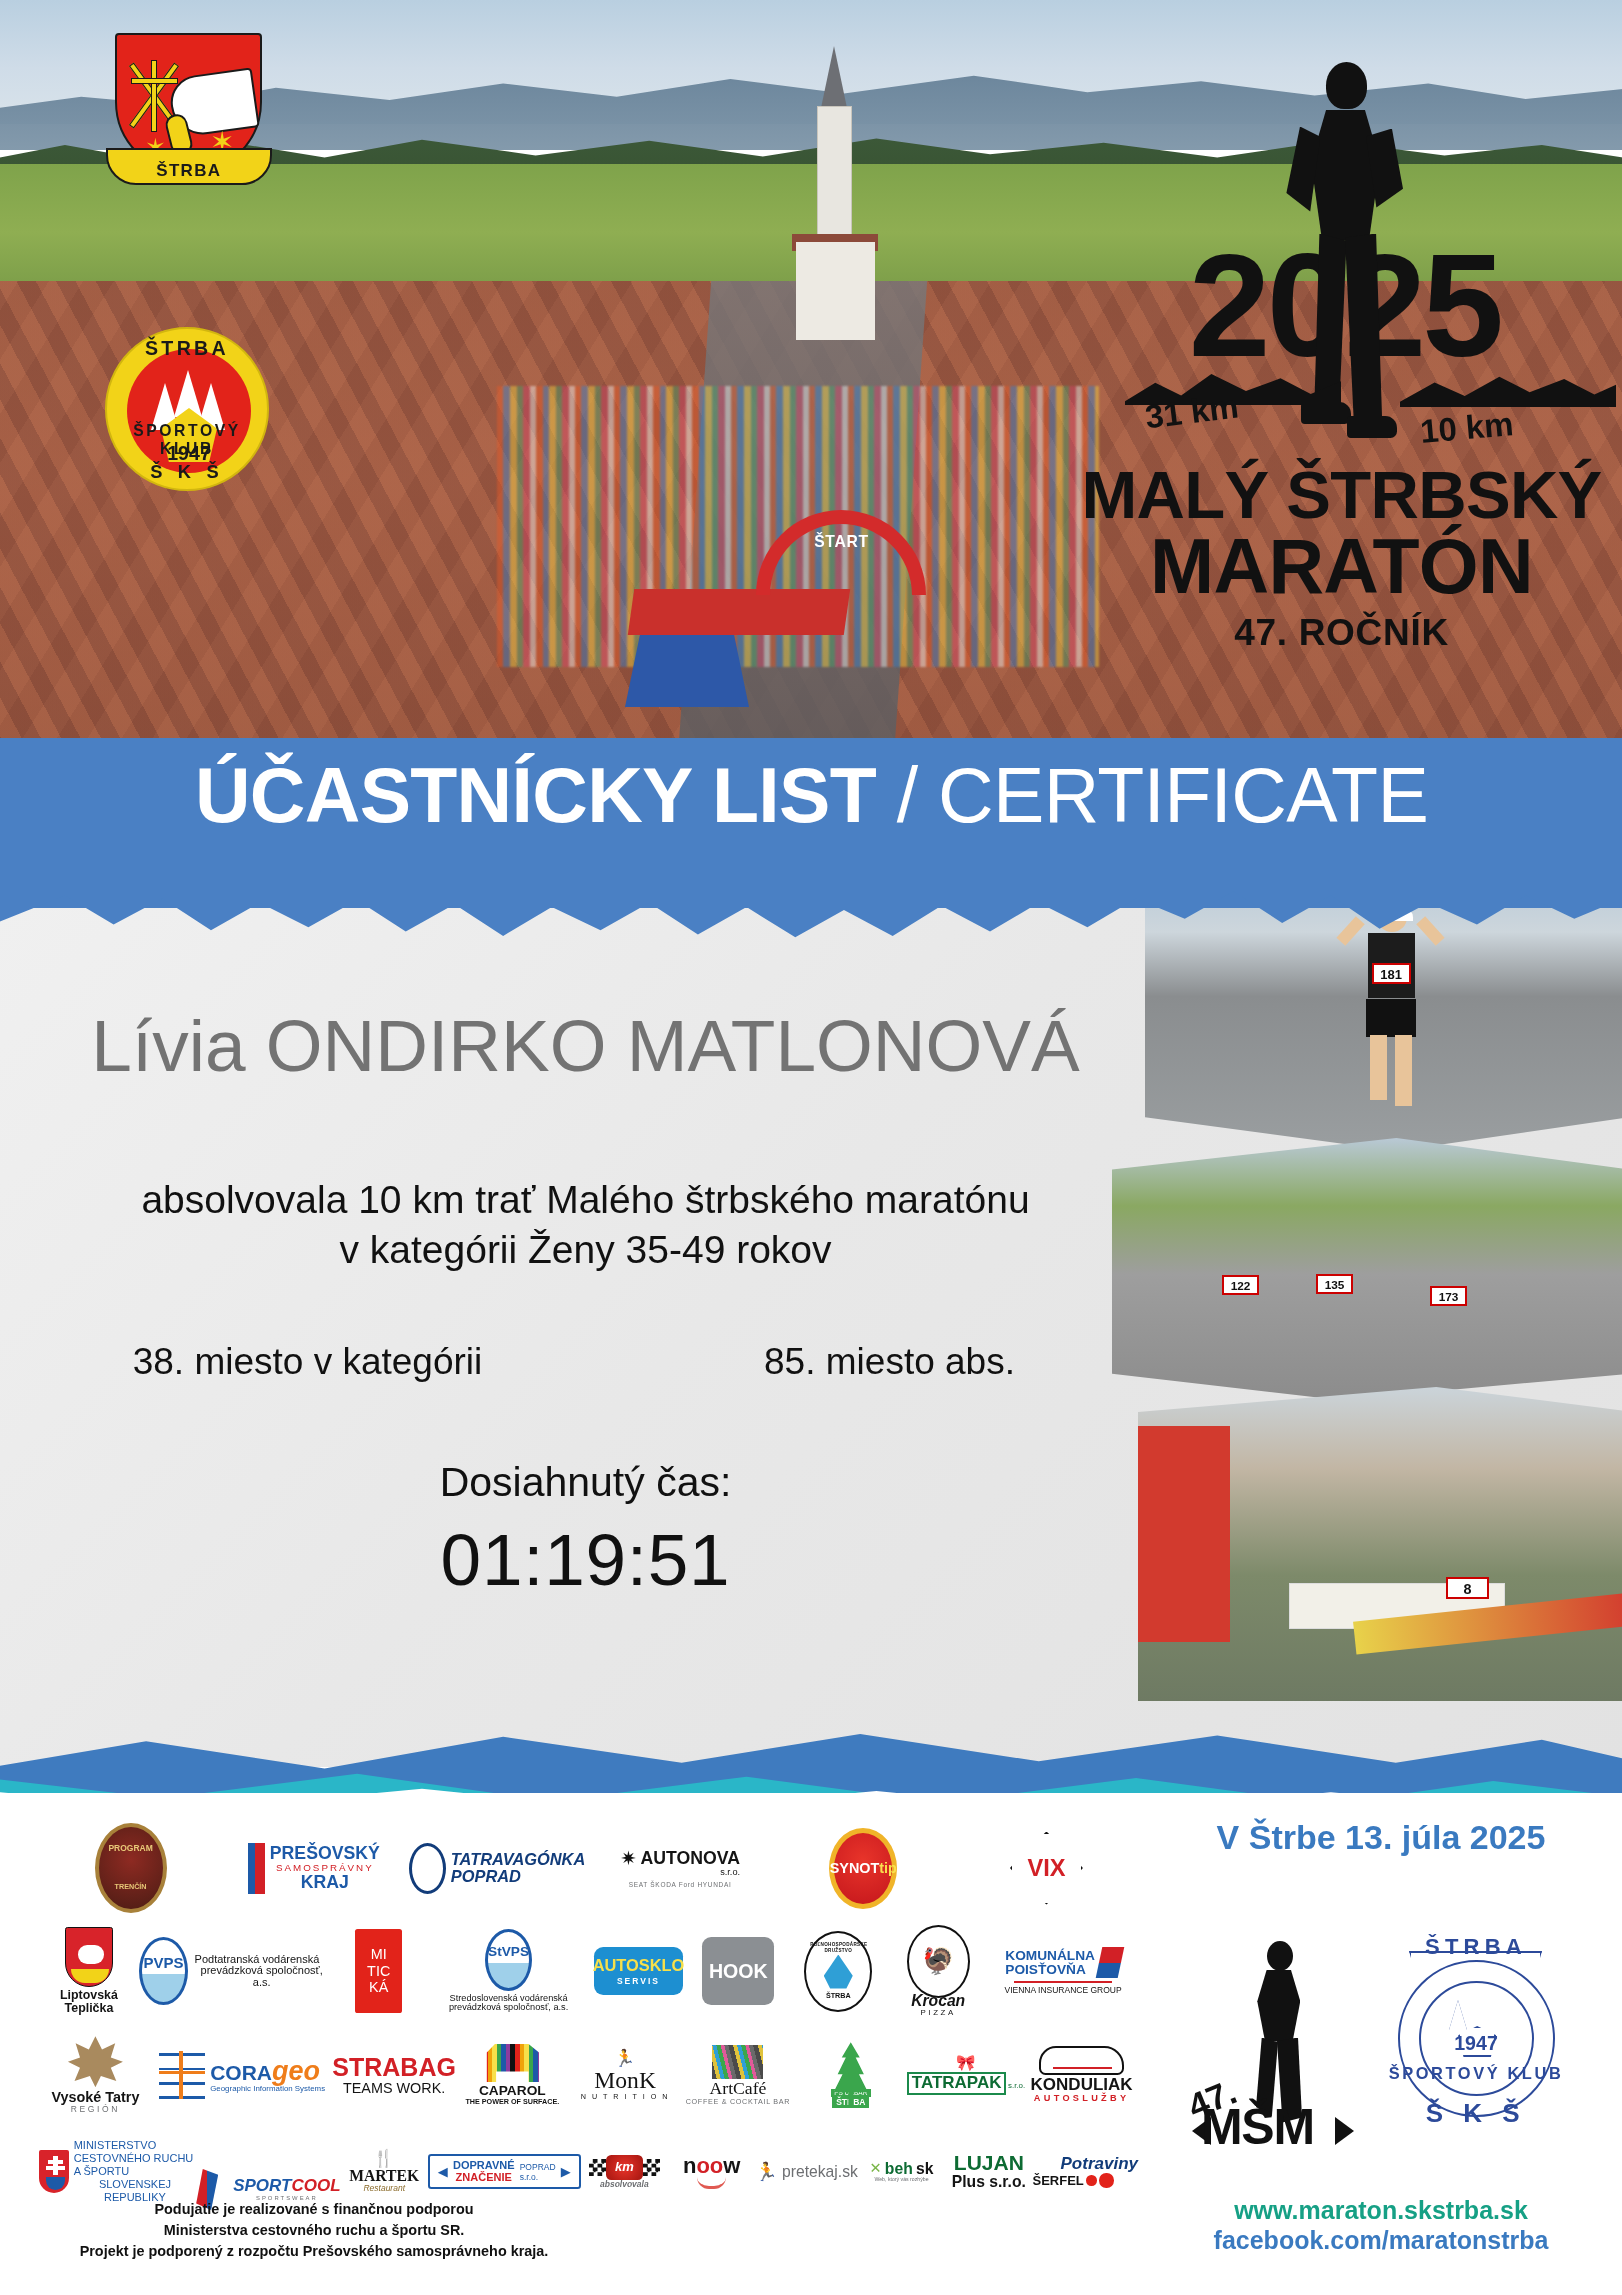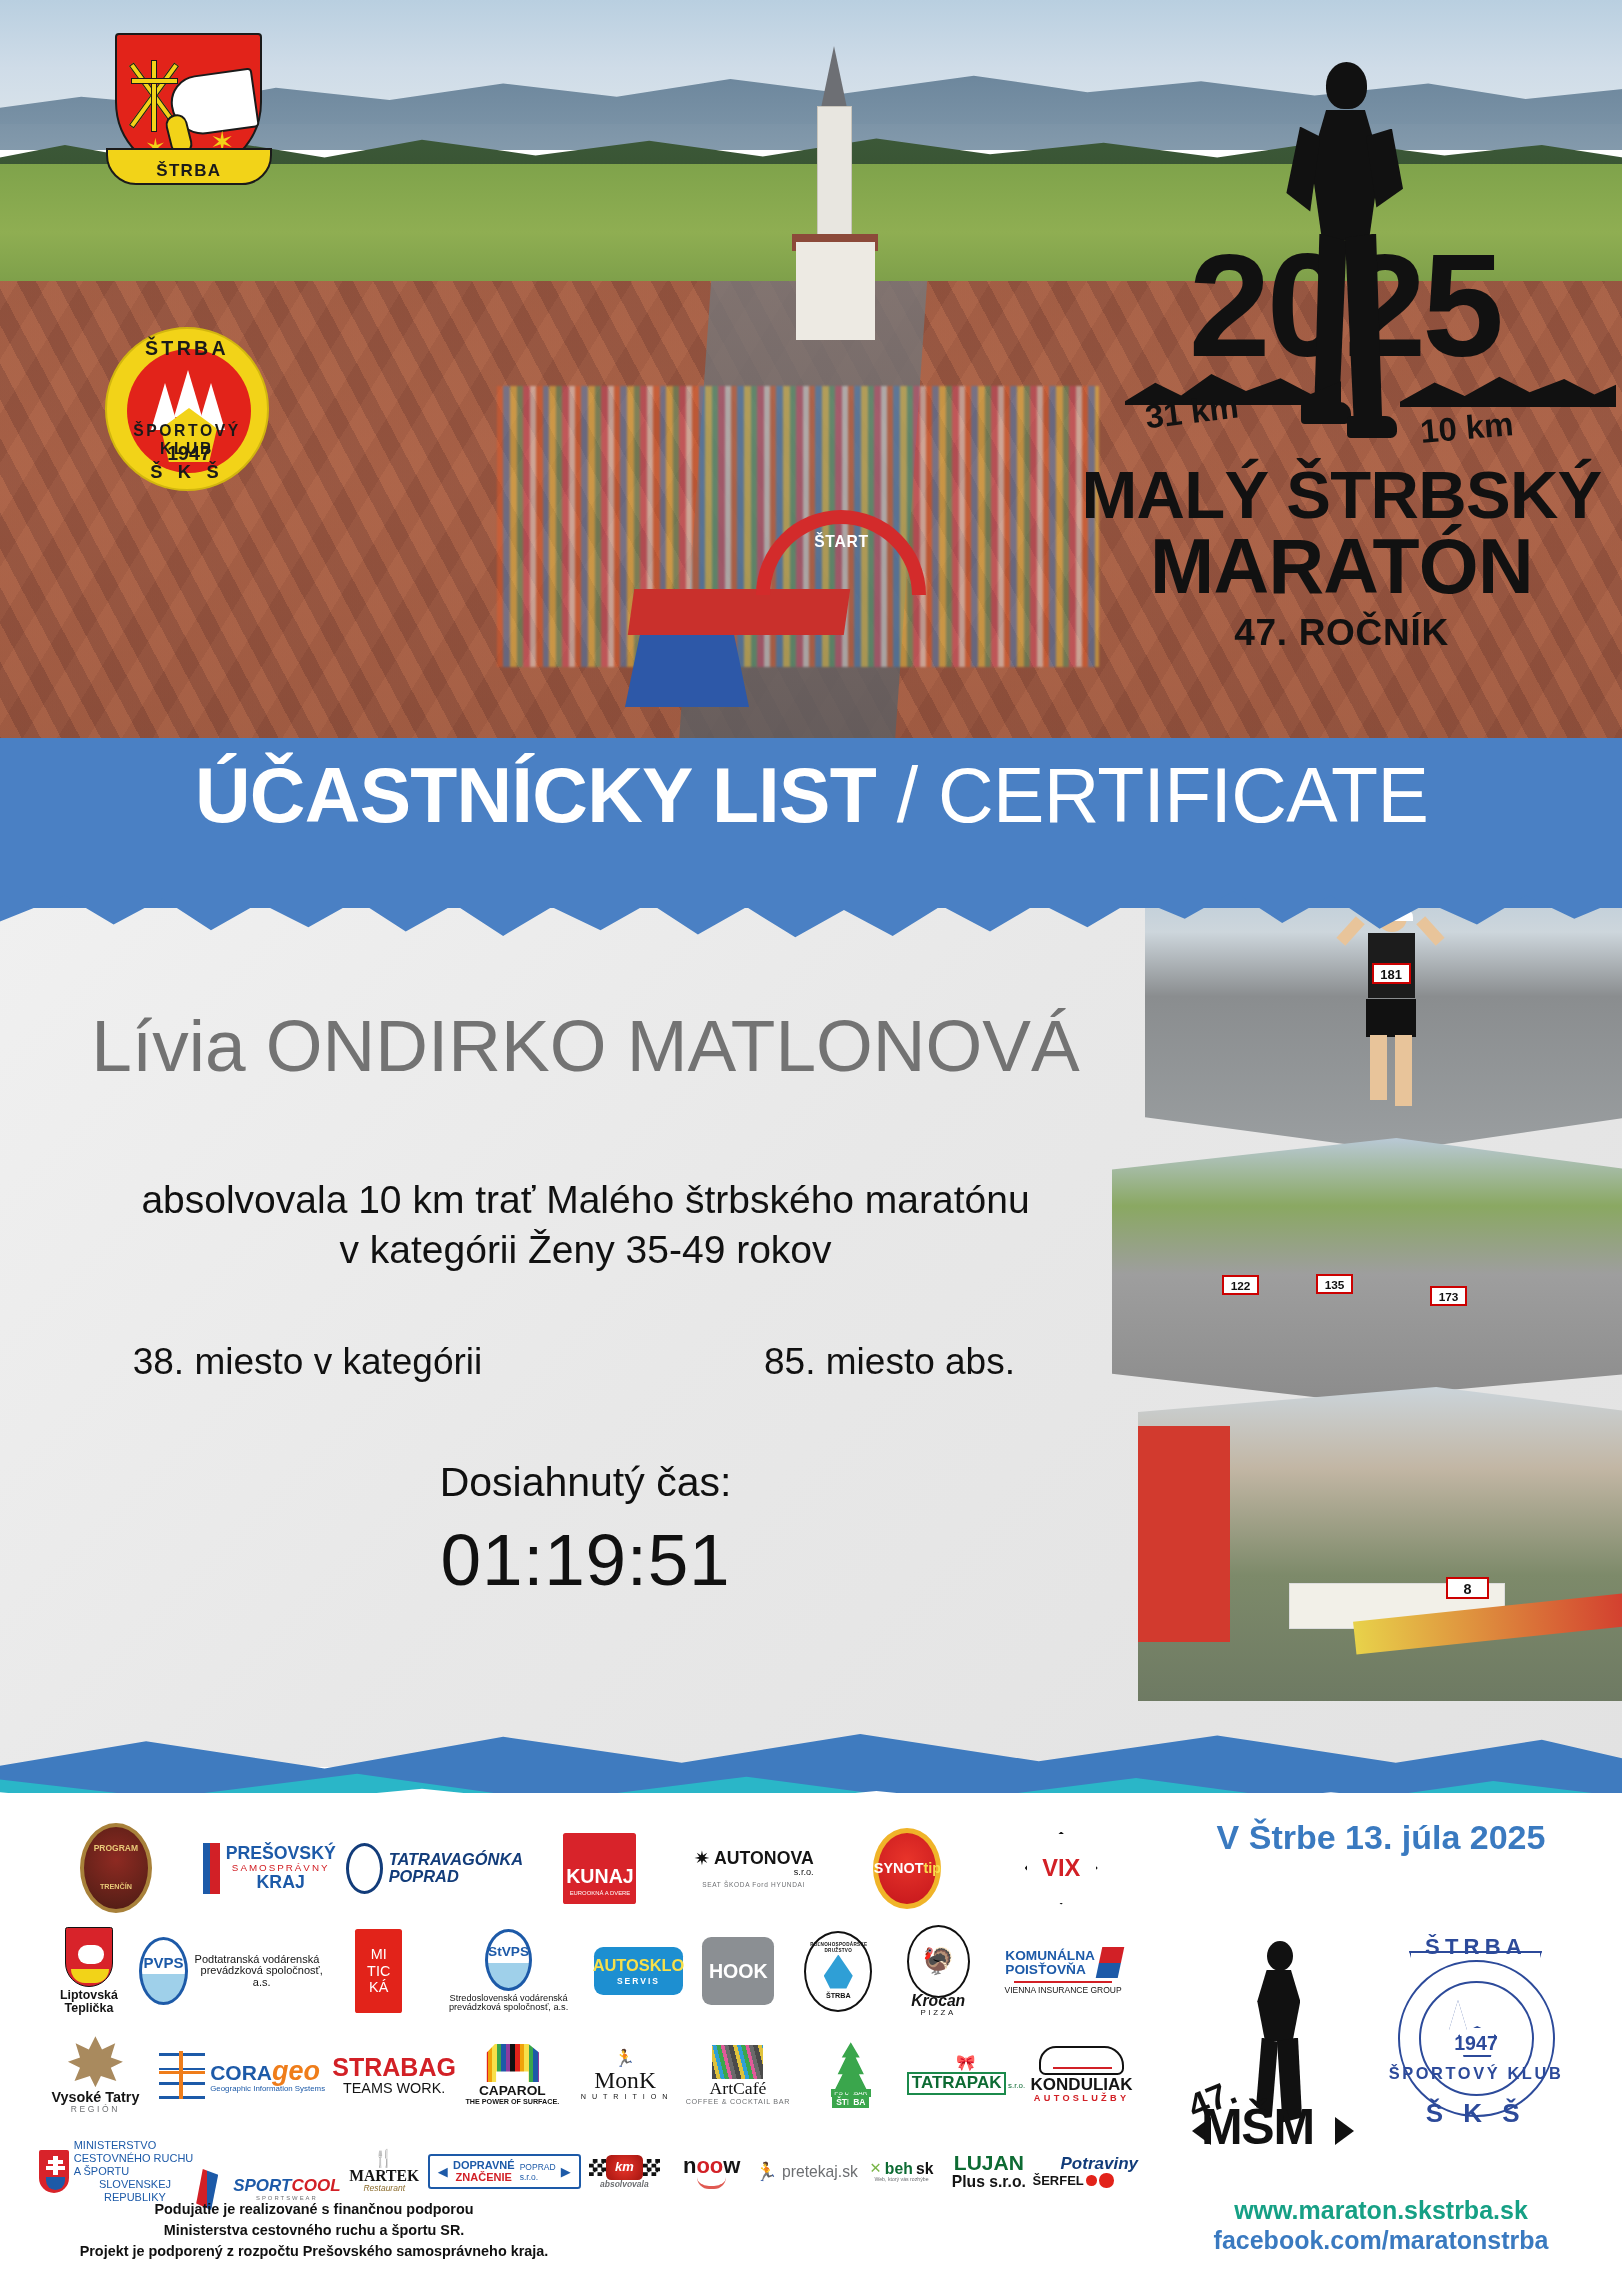--- a/index.html
+++ b/index.html
@@ -614,26 +614,20 @@
       <div class="scell">
         <div style="display:flex;align-items:center;gap:5.2px;">
           <div class="oval" style="width:37px;height:51px;border:3.9px solid #123c7a;"></div>
           <div class="slogo" style="align-items:flex-start;">
             <span class="l1 c-dblue" style="font-size:16.4px;font-style:italic;">TATRAVAGÓNKA</span>
             <span class="l1 c-dblue" style="font-size:16.4px;font-style:italic;">POPRAD</span>
           </div>
         </div>
       </div>
       <div class="scell">
-        <div class="chip" style="width:73px;height:71px;background:#d8232a;flex-direction:column;justify-content:flex-end;padding-bottom:7.9px;">
-          <span style="font-size:19.6px;">KUNAJ</span>
-          <span style="font-size:5.9px;font-weight:normal;margin-top:2px;">EUROOKNÁ A DVERE</span>
-        </div>
-      </div>
-      <div class="scell">
         <div class="slogo">
           <div style="display:flex;align-items:center;gap:3.9px;">
             <span style="font-size:19.6px;color:#111;">✷</span>
             <span class="l1 c-black" style="font-size:17.7px;">AUTONOVA</span>
           </div>
           <span class="c-black" style="font-size:9.2px;align-self:flex-end;">s.r.o.</span>
           <span class="c-gray" style="font-size:6.5px;margin-top:3.9px;letter-spacing:0.7px;">SEAT  ŠKODA  Ford  HYUNDAI</span>
         </div>
       </div>
       <div class="scell">

